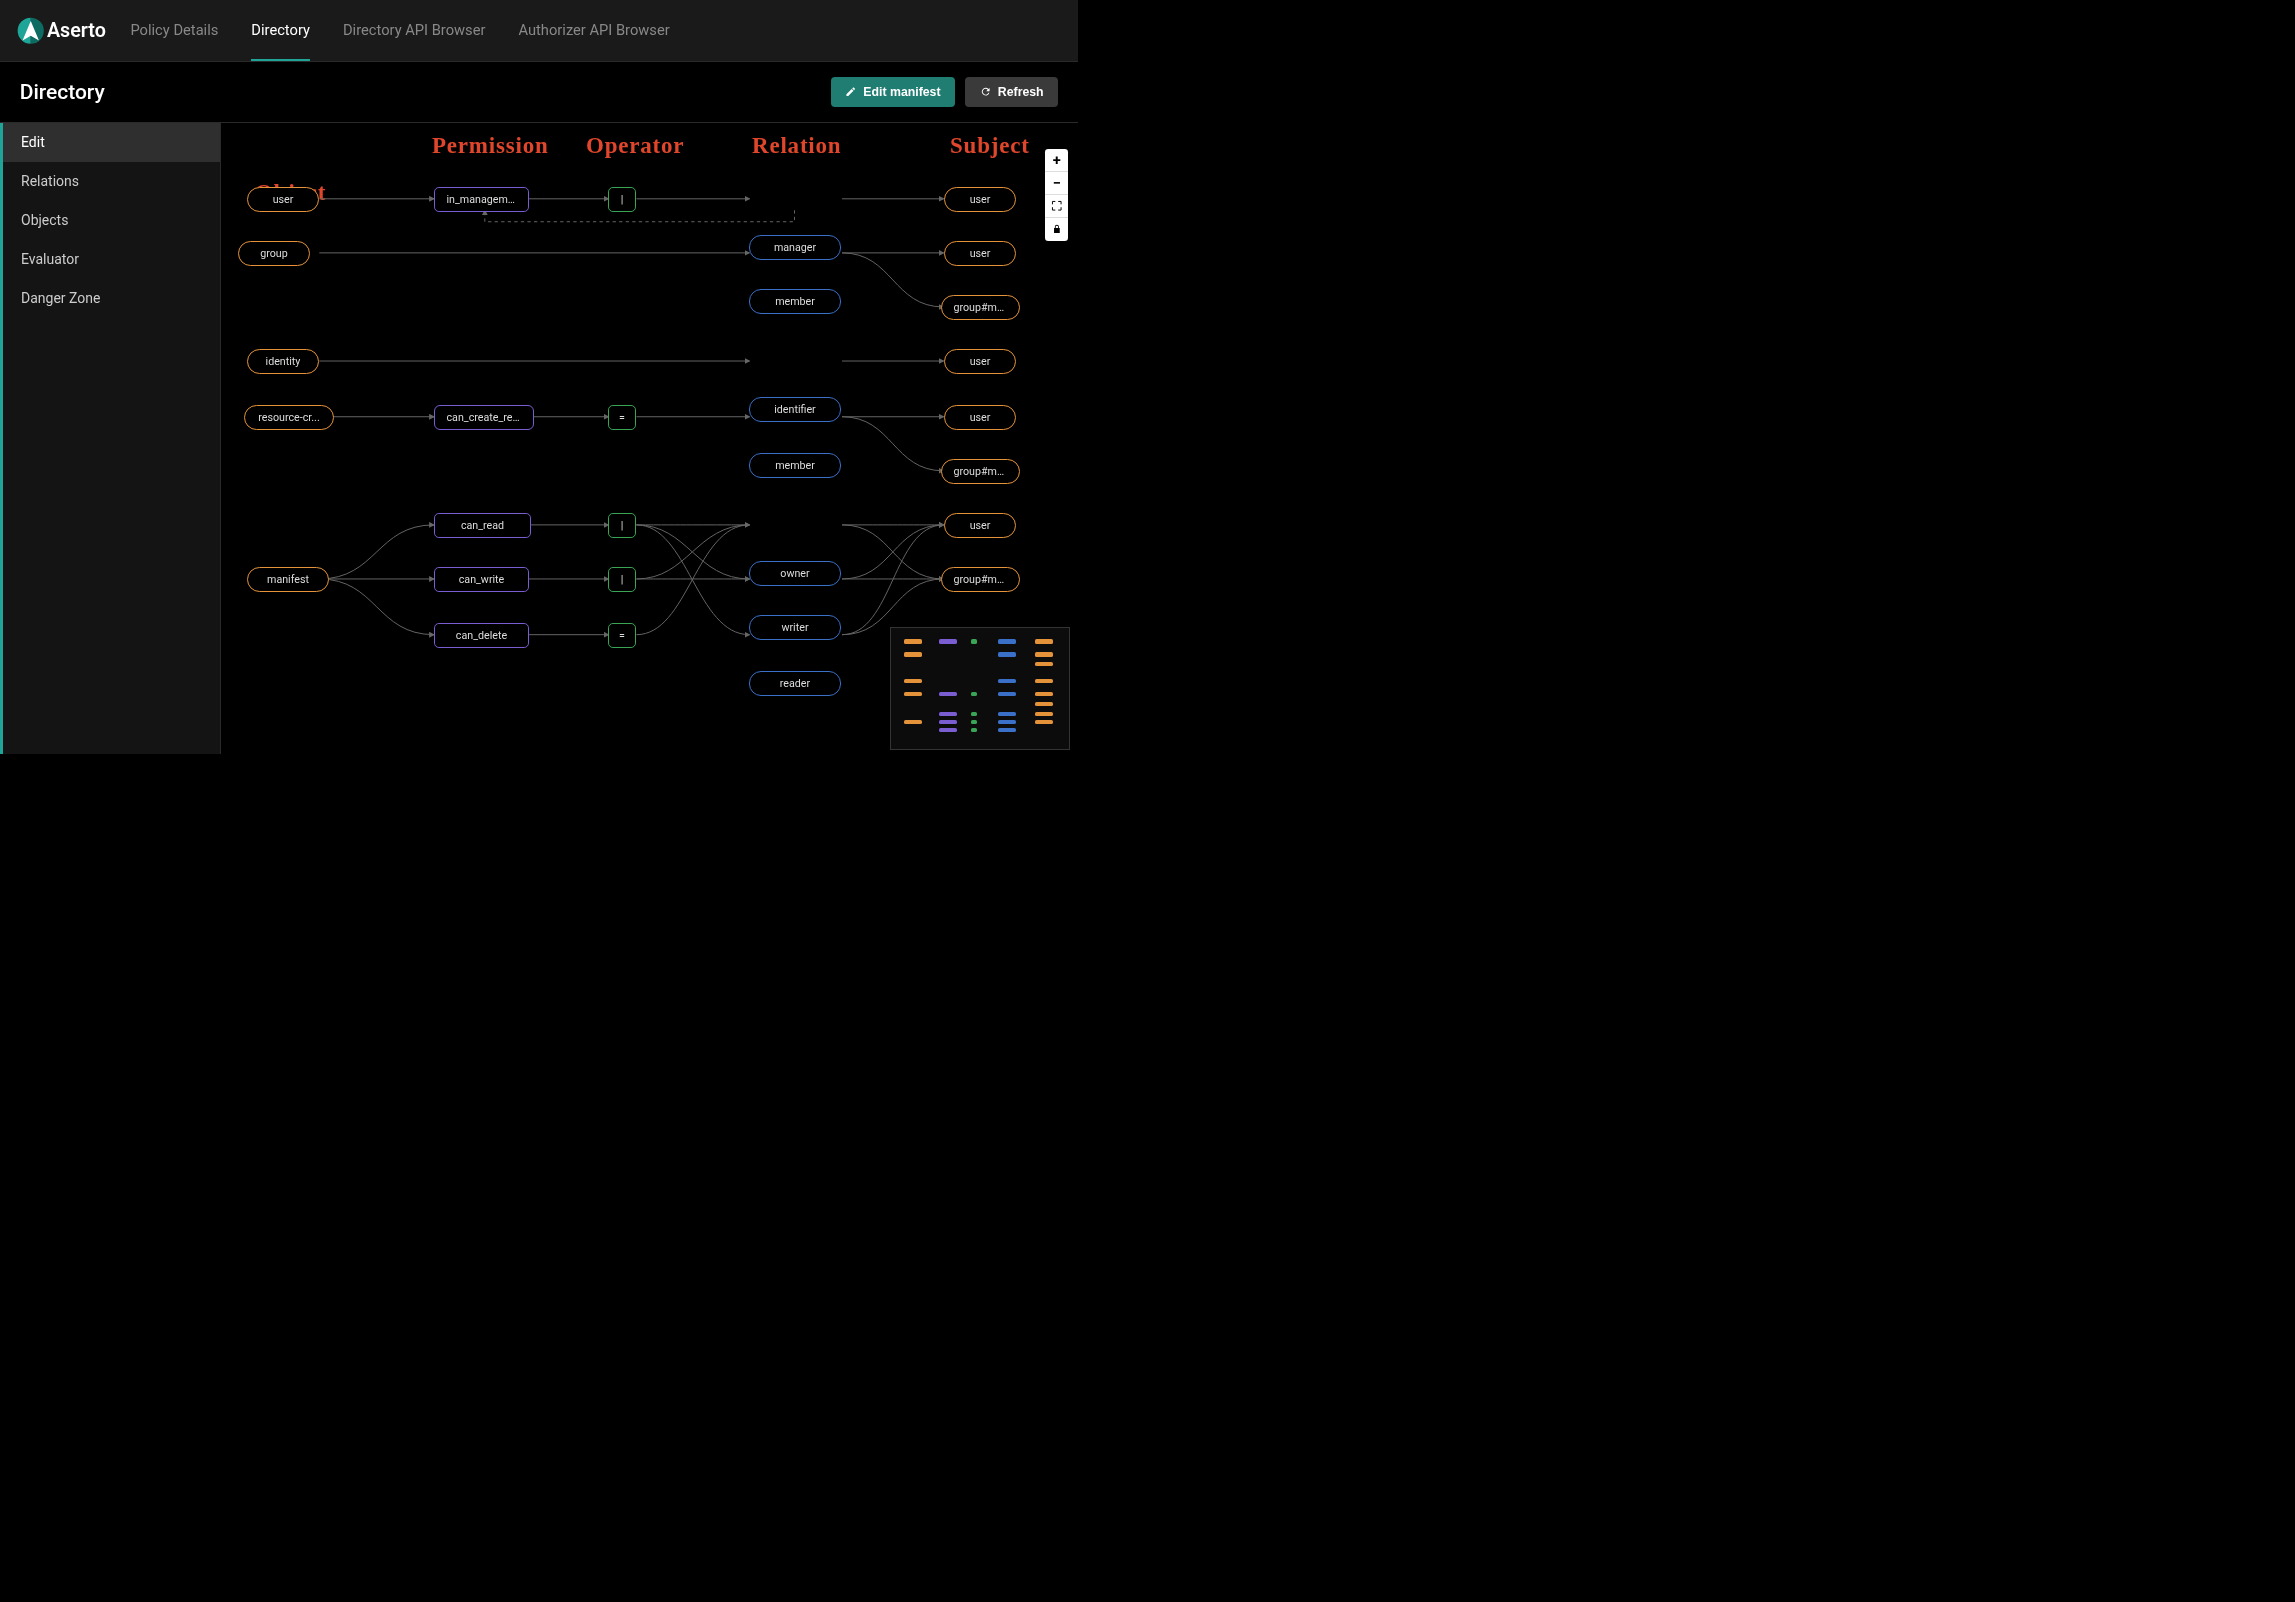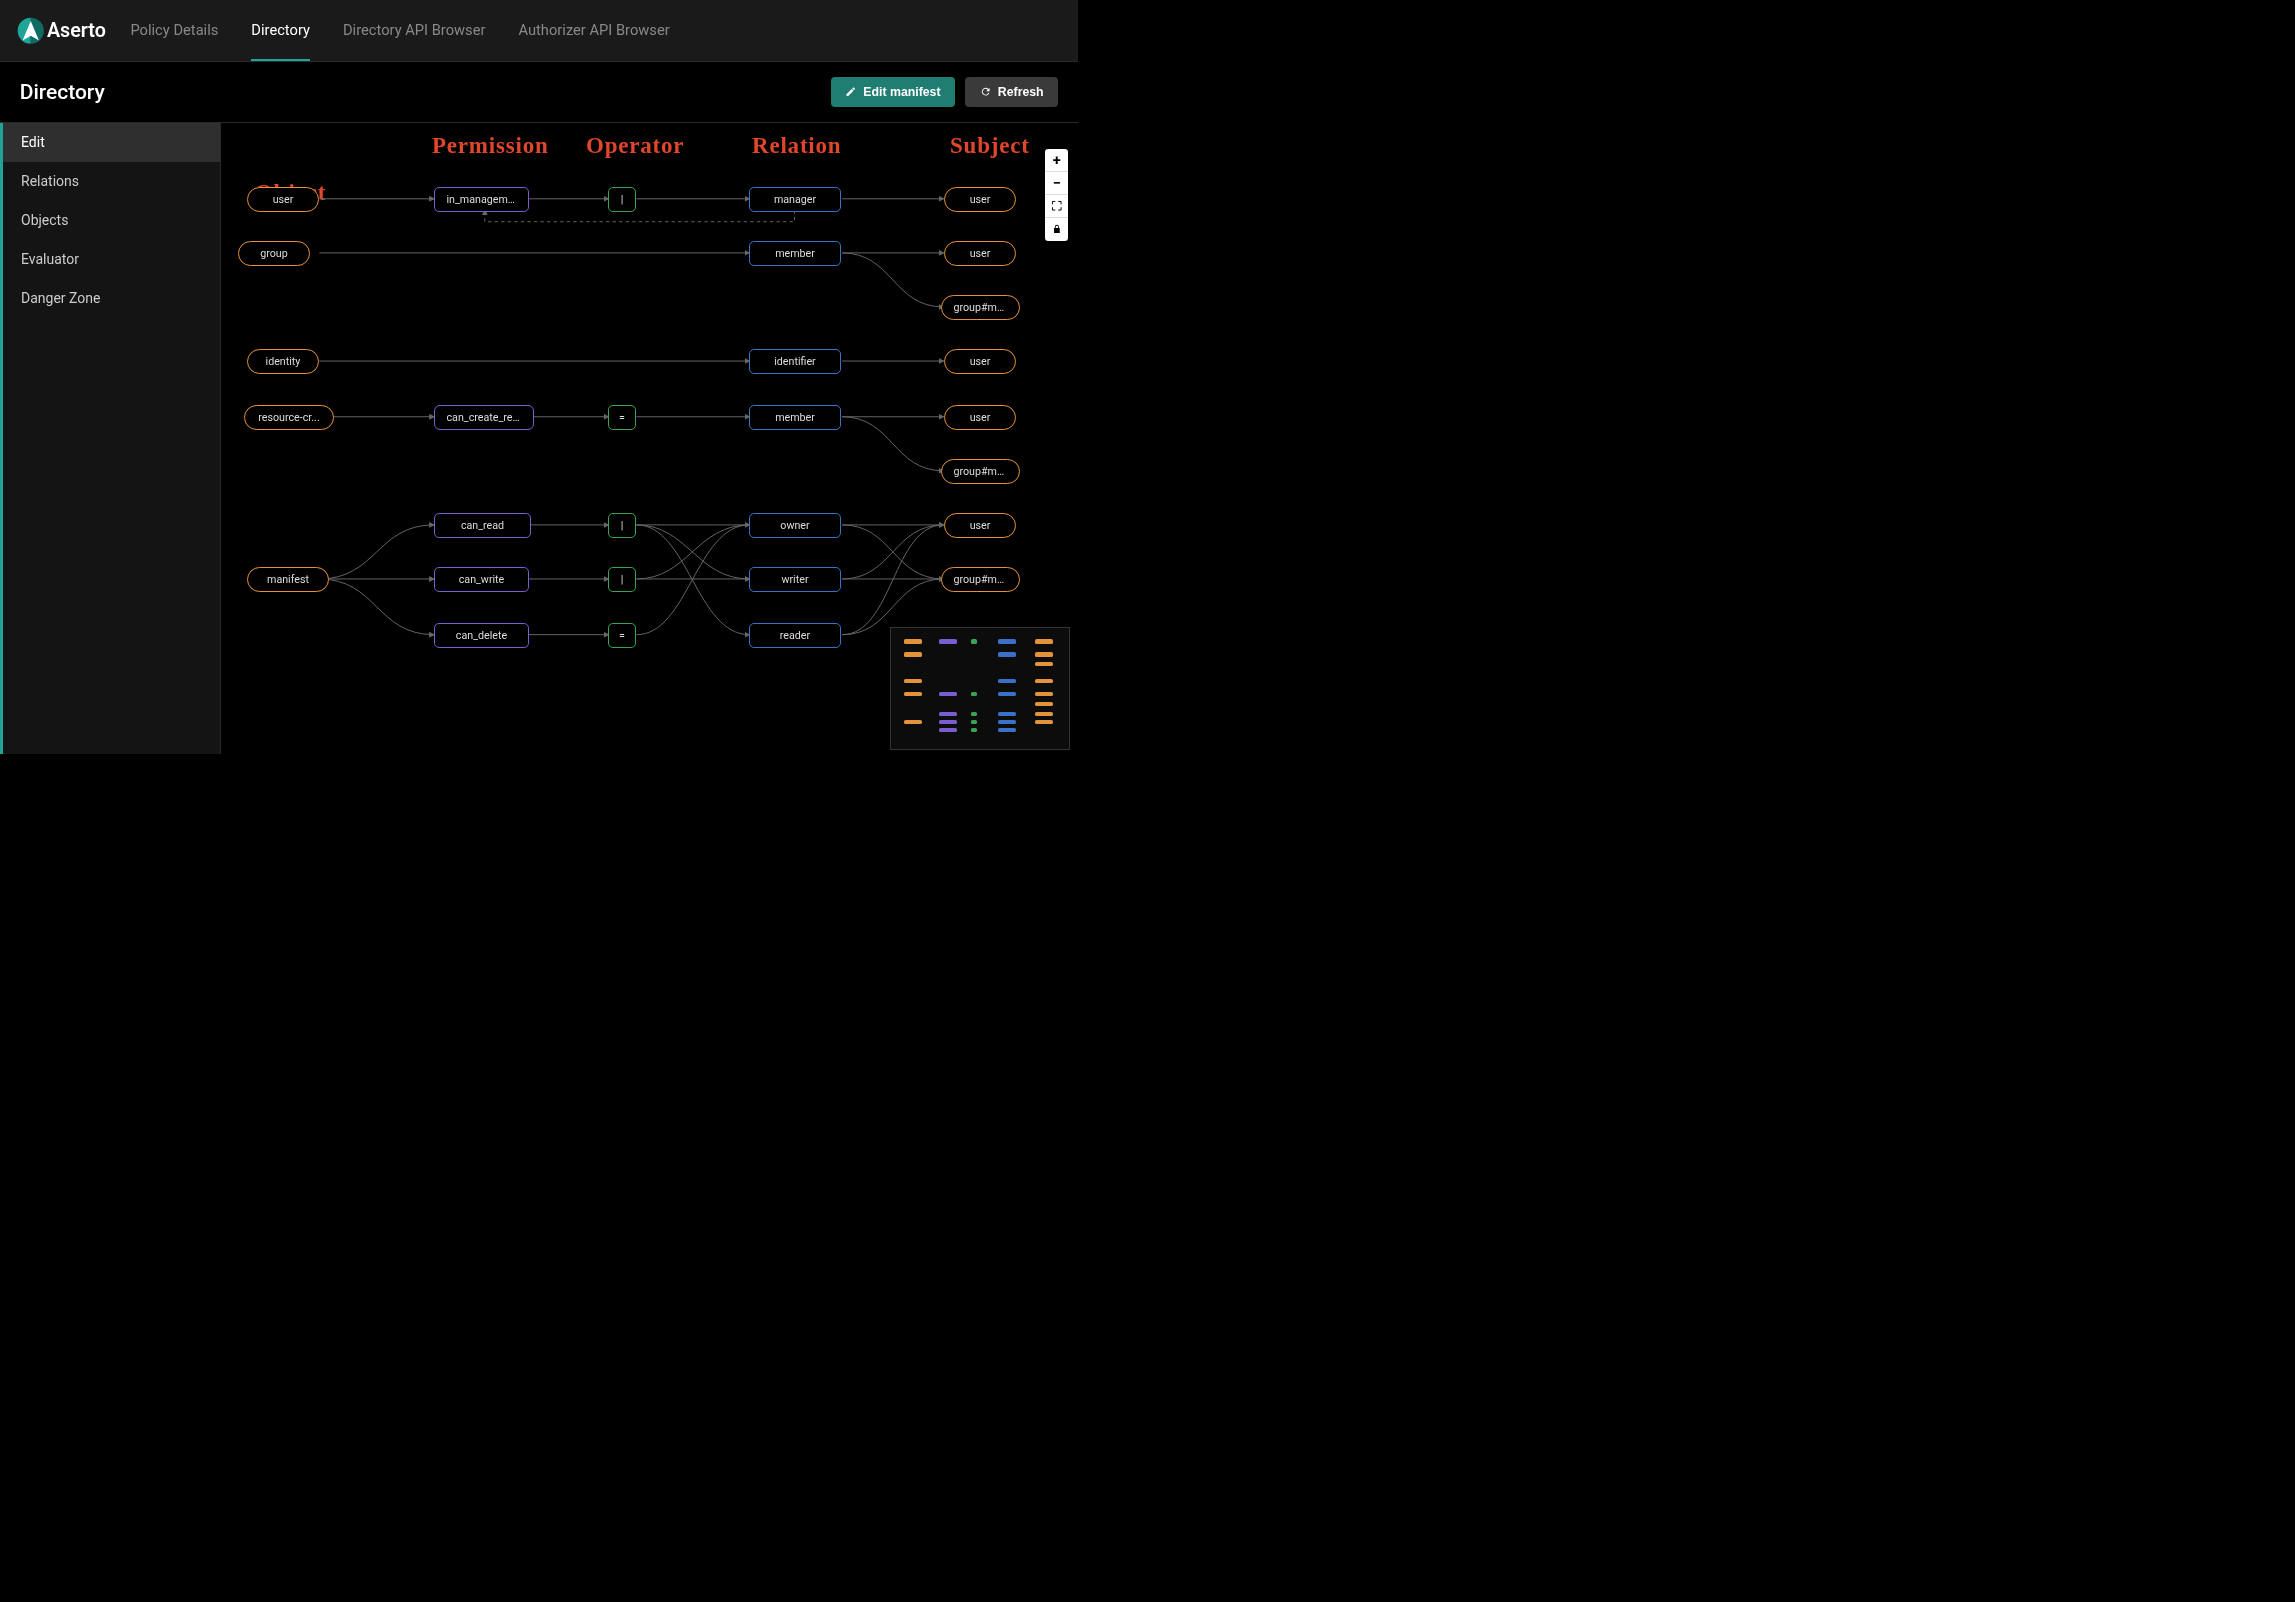--- a/index.html
+++ b/index.html
@@ -71,21 +71,21 @@
     text-align: center;
     min-width: 66px;
     white-space: nowrap;
     overflow: hidden;
     text-overflow: ellipsis;
     background: #000;
   }
   .node.obj { border-color: #e5933a; }
   .node.perm { border-color: #7a5dd0; border-radius: 4.9px; }
   .node.op { border-color: #3aa655; border-radius: 4.9px; min-width: 28px; padding: 4.9px 8.2px; }
-  .node.rel { border-color: #3a70c8; border-radius: 5px; }
+  .node.rel { border-color: #3a70c8; border-radius: 12px; margin-top: 48px; }
   .node.subj { border-color: #e5933a; }
   svg.edges { position: absolute; inset: 0; width: 100%; height: 100%; pointer-events: none; }
   .edge { stroke: #666; stroke-width: 1.2; fill: none; }
   .edge-dashed { stroke-dasharray: 4 4; }
   .arrow { fill: #666; }
 
   .zoom-controls {
     position: absolute; top: 26px; right: 9.8px;
     width: 23px; background: #fff; border-radius: 3.3px;
     display: flex; flex-direction: column; align-items: center;

